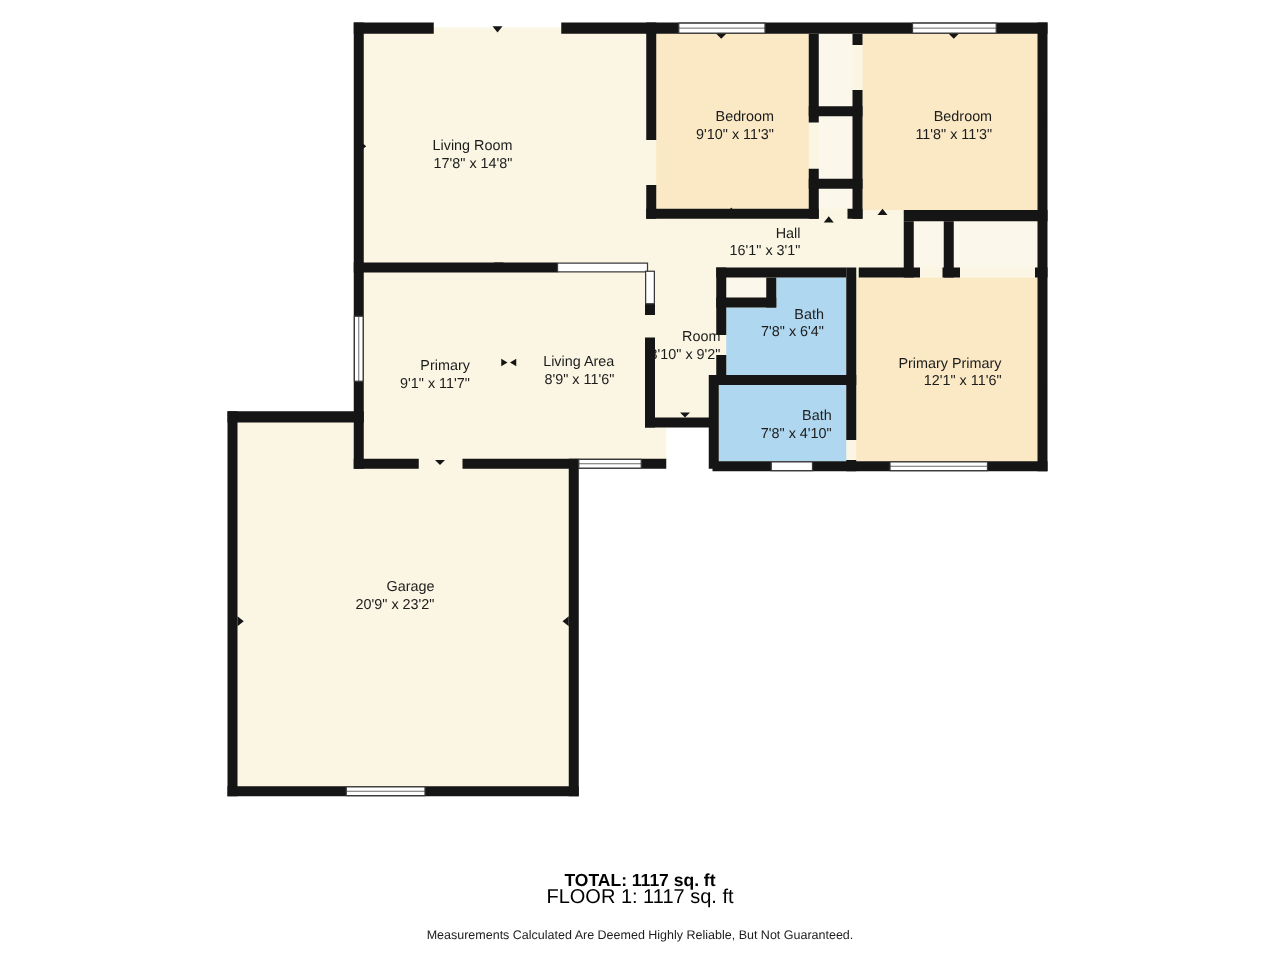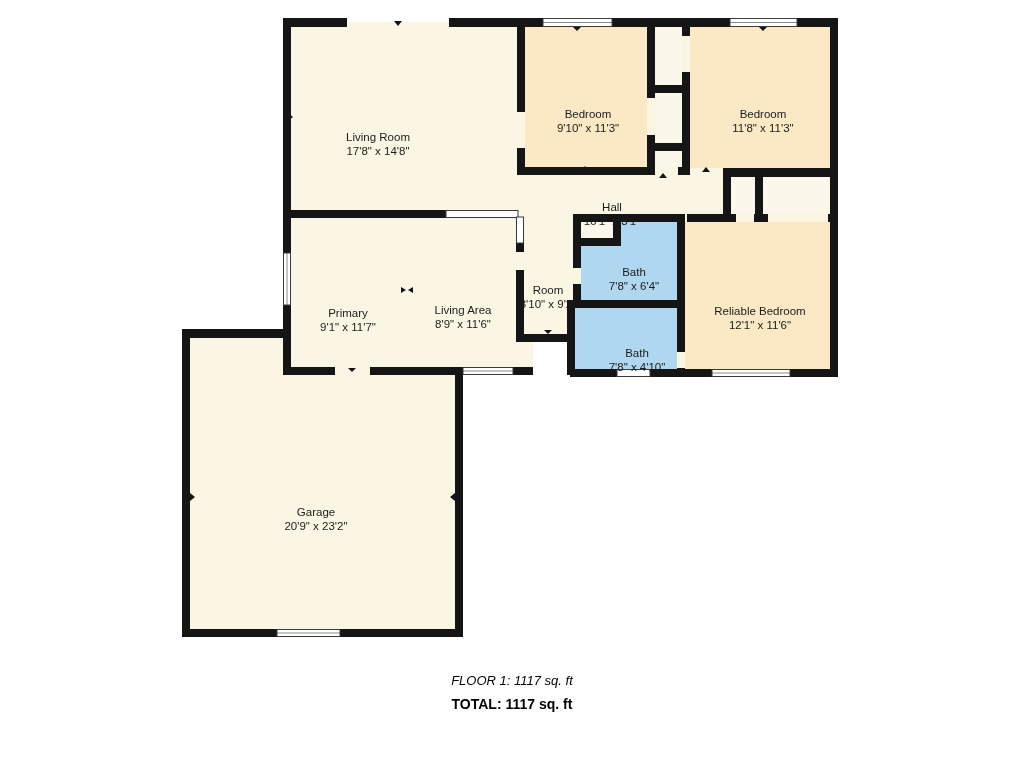--- a/index.html
+++ b/index.html
@@ -3,26 +3,26 @@
 <meta charset="utf-8">
 <style>
   html,body{margin:0;padding:0;background:#ffffff;}
   #canvas{
     position:relative;width:1024px;height:768px;background:#ffffff;overflow:hidden;
     font-family:"Liberation Sans", sans-serif;
   }
   #plan-svg{position:absolute;left:0;top:0;}
   .room-label{
     position:absolute;transform:translate(-50%,-50%);
-    text-align:center;white-space:nowrap;color:#1c1c1c;
-    font-size:11.5px;line-height:14px;z-index:5;margin-top:20px;
+    text-align:right;white-space:nowrap;color:#1c1c1c;
+    font-size:11.5px;line-height:14px;z-index:5;
   }
   .summary{position:absolute;left:0;width:1024px;text-align:center;color:#000;z-index:6;}
   .summary.total{top:696px;font-size:14px;font-weight:bold;}
-  .summary.floor{top:673px;font-size:13px;font-style:italic;}
+  .summary.floor{top:709px;font-size:16px;}
   .summary.excluded{top:722px;font-size:13px;}
   .summary.disclaimer{top:743px;font-size:10px;color:#1d1d1d;}
   .wall{fill:#151515;}
   .win{fill:#ffffff;stroke:#3a3a3a;stroke-width:1;}
   .winline{stroke:#3a3a3a;stroke-width:0.6;}
   .tick{fill:#151515;}
 </style>
 </head>
 <body>
 
@@ -170,24 +170,25 @@
   </div>
   <div class="room-label" style="left:634px;top:259px">
     <div>Bath</div>
     <div>7'8" x 6'4"</div>
   </div>
   <div class="room-label" style="left:637px;top:340px">
     <div>Bath</div>
     <div>7'8" x 4'10"</div>
   </div>
   <div class="room-label" style="left:760px;top:298px">
-    <div>Reliable Bedroom</div>
+    <div>Primary Primary</div>
     <div>12'1" x 11'6"</div>
   </div>
-  <div class="room-label" style="left:316px;top:499px">
+  <div class="room-label" style="left:316px;top:477px">
     <div>Garage</div>
     <div>20'9" x 23'2"</div>
   </div>
 
   <div class="summary total">TOTAL: 1117 sq. ft</div>
   <div class="summary floor">FLOOR 1: 1117 sq. ft</div>
+  <div class="summary disclaimer">Measurements Calculated Are Deemed Highly Reliable, But Not Guaranteed.</div>
 
 </div>
 
 </body></html>

